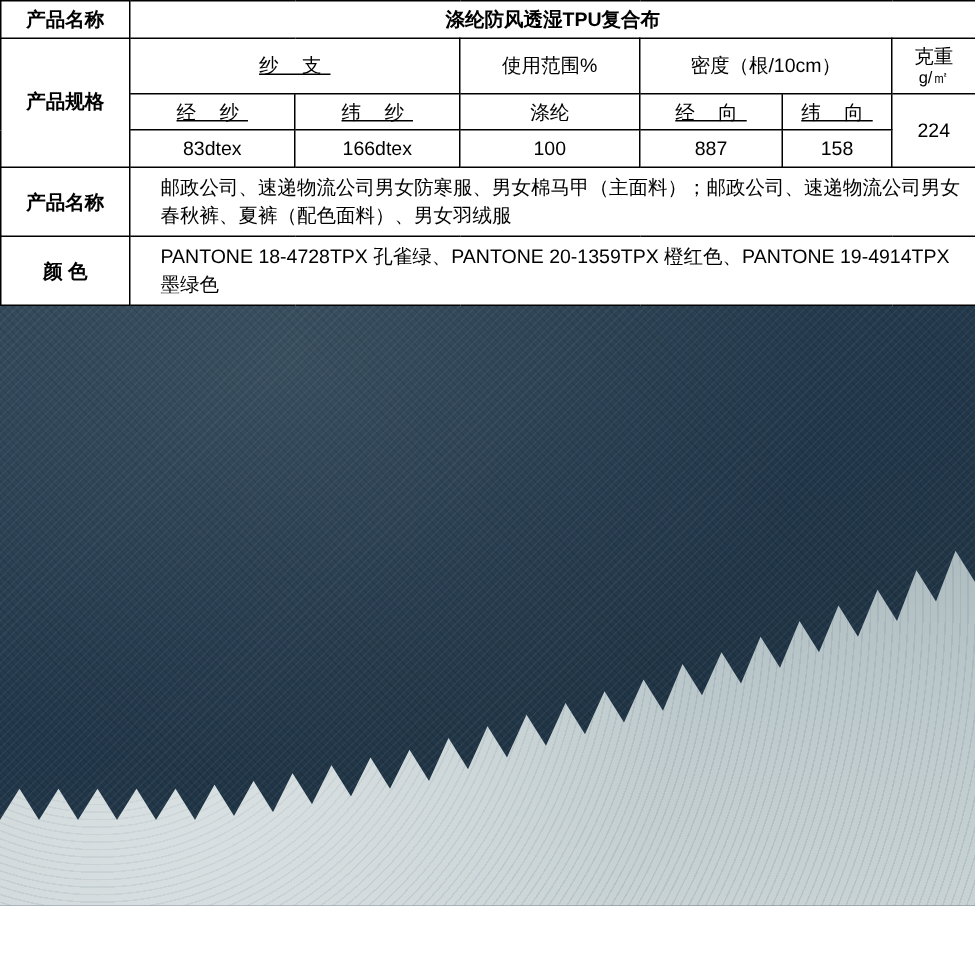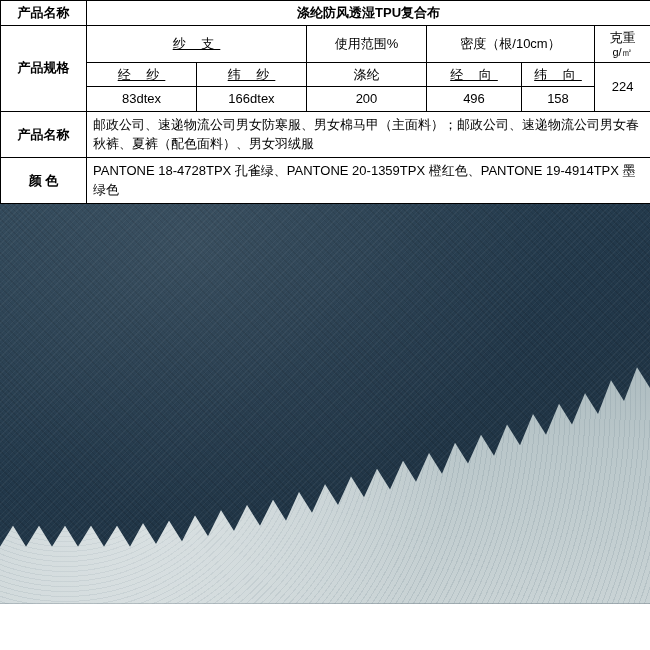--- a/index.html
+++ b/index.html
@@ -38,21 +38,21 @@
     padding: 3px 2px;
     line-height: 1.35;
     font-family: "Liberation Sans", sans-serif;
   }
   .spec-table td.label {
     font-weight: bold;
     white-space: nowrap;
   }
   .spec-table td.left {
     text-align: left;
-    padding-left: 6px;
+    padding-left: 20px;
     padding-right: 6px;
     line-height: 1.5;
   }
   .spec-table td.title {
     font-weight: bold;
   }
   .wide-sp { letter-spacing: 6px; text-decoration: underline; }
   .unit-small {
     font-size: 11px;
     line-height: 1.15;
@@ -147,22 +147,22 @@
         <td class="wide-sp">经 纱</td>
         <td class="wide-sp">纬 纱</td>
         <td>涤纶</td>
         <td class="wide-sp">经 向</td>
         <td class="wide-sp">纬 向</td>
         <td rowspan="2">224</td>
       </tr>
       <tr>
         <td>83dtex</td>
         <td>166dtex</td>
-        <td>200</td>
-        <td>496</td>
+        <td>100</td>
+        <td>887</td>
         <td>158</td>
       </tr>
       <tr>
         <td class="label">产品名称</td>
         <td class="left" colspan="6">邮政公司、速递物流公司男女防寒服、男女棉马甲（主面料）；邮政公司、速递物流公司男女春秋裤、夏裤（配色面料）、男女羽绒服</td>
       </tr>
       <tr>
         <td class="label">颜  色</td>
         <td class="left" colspan="6">PANTONE 18-4728TPX 孔雀绿、PANTONE 20-1359TPX 橙红色、PANTONE 19-4914TPX 墨绿色</td>
       </tr>

